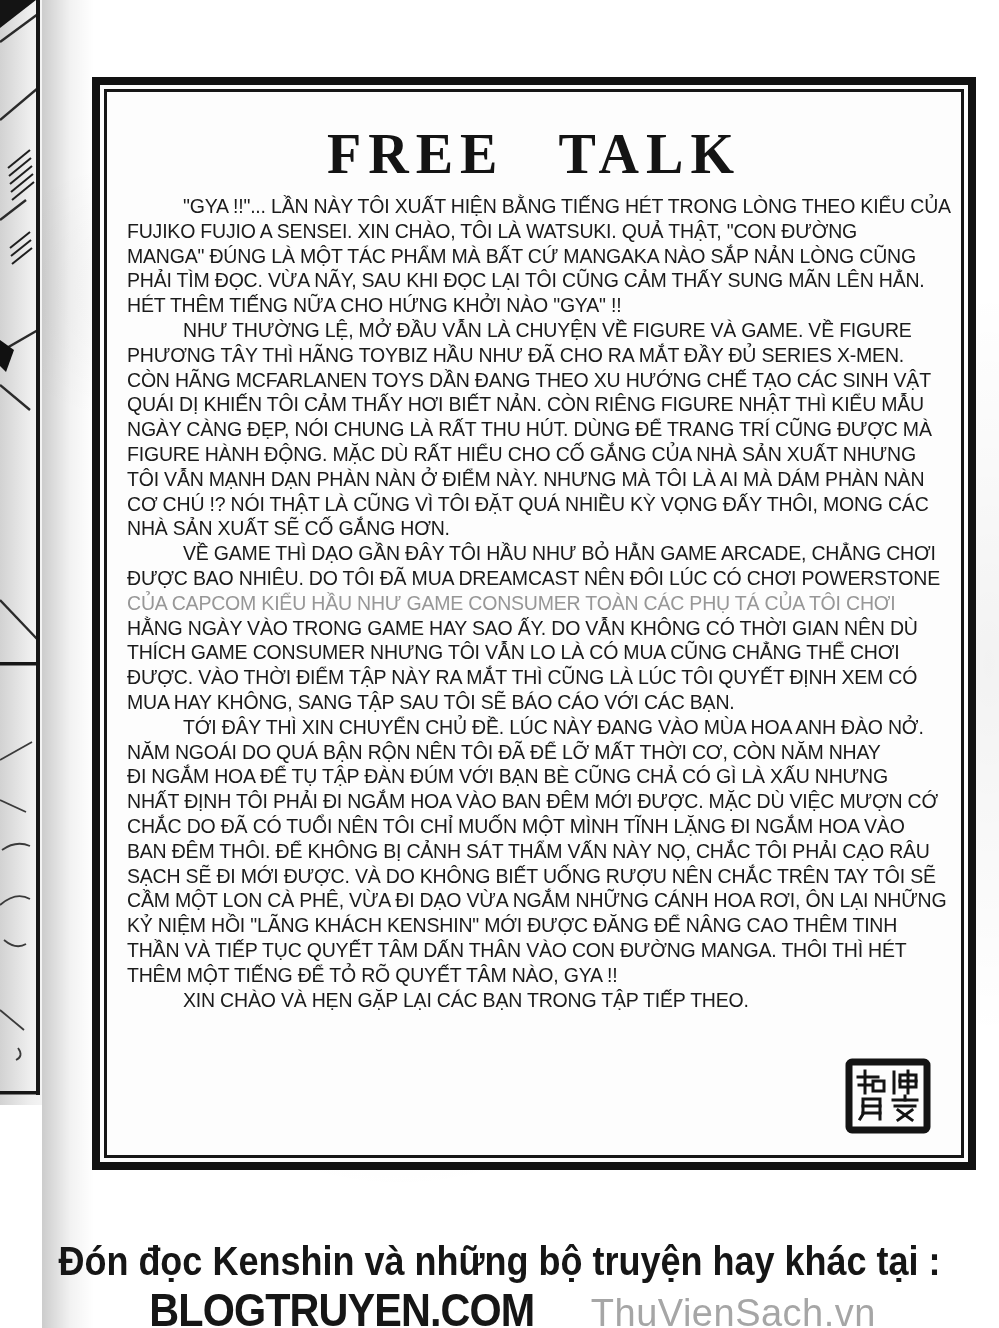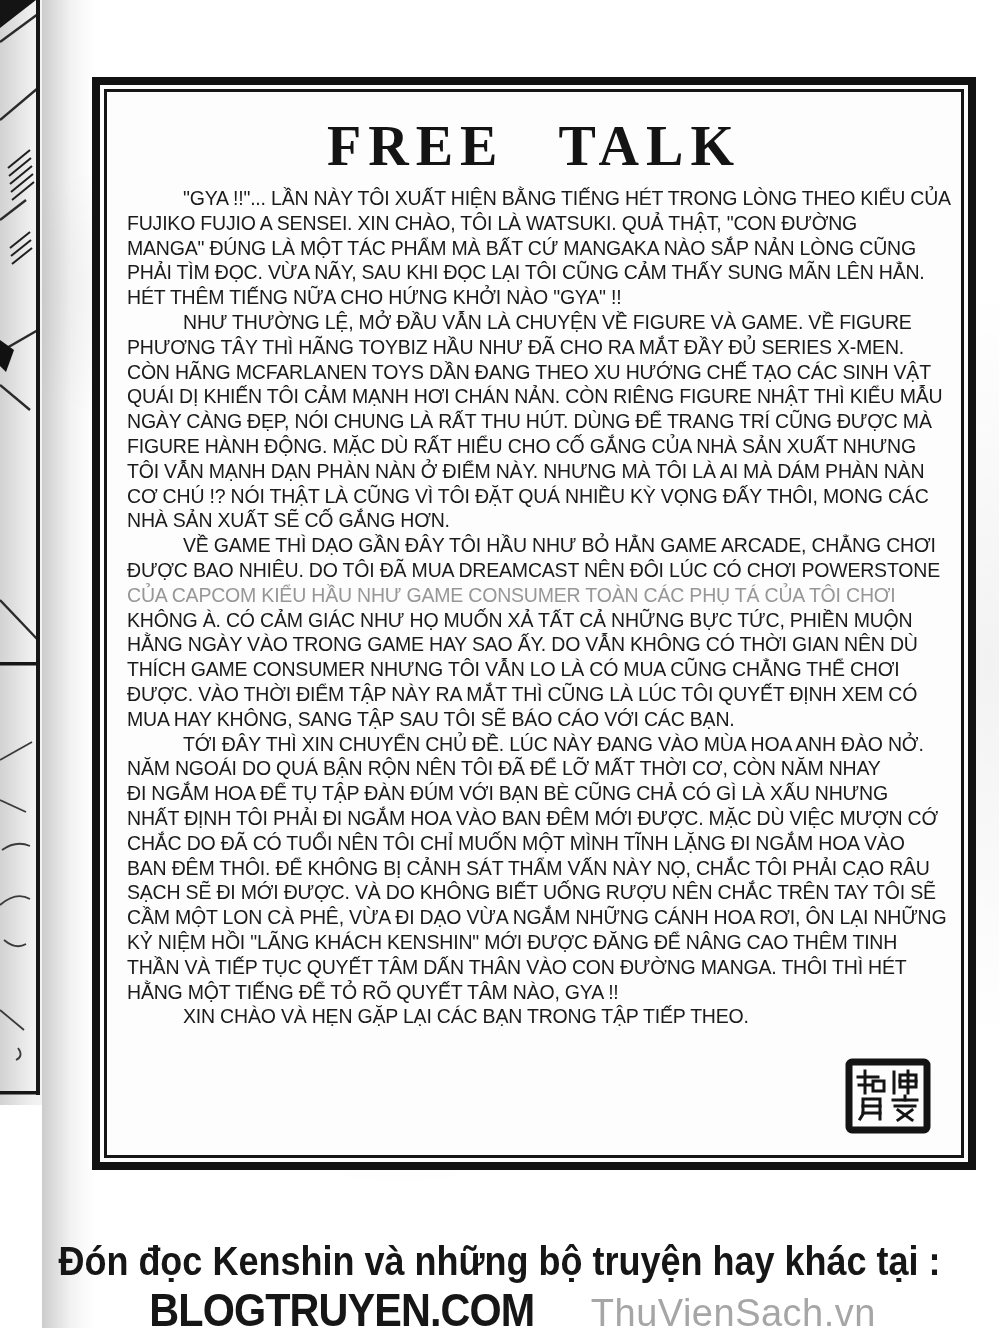--- a/index.html
+++ b/index.html
@@ -28,21 +28,21 @@
   }
   
   .frame{
     position:absolute;left:92px;top:77px;width:884px;height:1093px;
     box-sizing:border-box;border:8px solid #121212;background:#fdfdfd;
   }
   .frame-inner{
     position:absolute;inset:4px;border:3px solid #161616;box-sizing:border-box;
   }
   .page-title{
-    margin-top:24px;text-align:center;
+    margin-top:32px;text-align:center;
     font-family:"Liberation Serif","DejaVu Serif",serif;
     font-weight:bold;font-size:56px;line-height:60px;letter-spacing:7px;
     word-spacing:34px;color:#141414;
   }
   .body-text{
     margin:10px 12px 0 20px;
     font-size:19.5px;line-height:24.8px;letter-spacing:-0.2px;
     color:#1b1b1b;
   }
   .body-text .tl{white-space:nowrap;}
@@ -118,45 +118,44 @@
     <div class="page-title">FREE TALK</div>
     <div class="body-text">
         <div class="tl ind">"GYA !!"... LẦN NÀY TÔI XUẤT HIỆN BẰNG TIẾNG HÉT TRONG LÒNG THEO KIỂU CỦA</div>
         <div class="tl">FUJIKO FUJIO A SENSEI. XIN CHÀO, TÔI LÀ WATSUKI. QUẢ THẬT, "CON ĐƯỜNG</div>
         <div class="tl">MANGA" ĐÚNG LÀ MỘT TÁC PHẨM MÀ BẤT CỨ MANGAKA NÀO SẮP NẢN LÒNG CŨNG</div>
         <div class="tl">PHẢI TÌM ĐỌC. VỪA NÃY, SAU KHI ĐỌC LẠI TÔI CŨNG CẢM THẤY SUNG MÃN LÊN HẲN.</div>
         <div class="tl">HÉT THÊM TIẾNG NỮA CHO HỨNG KHỞI NÀO "GYA" !!</div>
         <div class="tl ind">NHƯ THƯỜNG LỆ, MỞ ĐẦU VẪN LÀ CHUYỆN VỀ FIGURE VÀ GAME. VỀ FIGURE</div>
         <div class="tl">PHƯƠNG TÂY THÌ HÃNG TOYBIZ HẦU NHƯ ĐÃ CHO RA MẮT ĐẦY ĐỦ SERIES X-MEN.</div>
         <div class="tl">CÒN HÃNG MCFARLANEN TOYS DẦN ĐANG THEO XU HƯỚNG CHẾ TẠO CÁC SINH VẬT</div>
-        <div class="tl">QUÁI DỊ KHIẾN TÔI CẢM MẠNH HƠI CHÁN NẢN. CÒN RIÊNG FIGURE NHẬT THÌ KIỂU MẪU</div>
+        <div class="tl">QUÁI DỊ KHIẾN TÔI CẢM THẤY HƠI BIẾT NẢN. CÒN RIÊNG FIGURE NHẬT THÌ KIỂU MẪU</div>
         <div class="tl">NGÀY CÀNG ĐẸP, NÓI CHUNG LÀ RẤT THU HÚT. DÙNG ĐỂ TRANG TRÍ CŨNG ĐƯỢC MÀ</div>
         <div class="tl">FIGURE HÀNH ĐỘNG. MẶC DÙ RẤT HIỂU CHO CỐ GẮNG CỦA NHÀ SẢN XUẤT NHƯNG</div>
         <div class="tl">TÔI VẪN MẠNH DẠN PHÀN NÀN Ở ĐIỂM NÀY. NHƯNG MÀ TÔI LÀ AI MÀ DÁM PHÀN NÀN</div>
         <div class="tl">CƠ CHÚ !? NÓI THẬT LÀ CŨNG VÌ TÔI ĐẶT QUÁ NHIỀU KỲ VỌNG ĐẤY THÔI, MONG CÁC</div>
         <div class="tl">NHÀ SẢN XUẤT SẼ CỐ GẮNG HƠN.</div>
         <div class="tl ind">VỀ GAME THÌ DẠO GẦN ĐÂY TÔI HẦU NHƯ BỎ HẲN GAME ARCADE, CHẲNG CHƠI</div>
         <div class="tl">ĐƯỢC BAO NHIÊU. DO TÔI ĐÃ MUA DREAMCAST NÊN ĐÔI LÚC CÓ CHƠI POWERSTONE</div>
         <div class="tl faded">CỦA CAPCOM KIỂU HẦU NHƯ GAME CONSUMER TOÀN CÁC PHỤ TÁ CỦA TÔI CHƠI</div>
-        <div class="tl">KHÔNG À. CÓ CẢM GIÁC NHƯ HỌ MUỐN XẢ TẤT CẢ NHỮNG BỰC TỨC, PHIỀN MUỘN</div>
         <div class="tl">HẰNG NGÀY VÀO TRONG GAME HAY SAO ẤY. DO VẪN KHÔNG CÓ THỜI GIAN NÊN DÙ</div>
         <div class="tl">THÍCH GAME CONSUMER NHƯNG TÔI VẪN LO LÀ CÓ MUA CŨNG CHẲNG THỂ CHƠI</div>
         <div class="tl">ĐƯỢC. VÀO THỜI ĐIỂM TẬP NÀY RA MẮT THÌ CŨNG LÀ LÚC TÔI QUYẾT ĐỊNH XEM CÓ</div>
         <div class="tl">MUA HAY KHÔNG, SANG TẬP SAU TÔI SẼ BÁO CÁO VỚI CÁC BẠN.</div>
         <div class="tl ind">TỚI ĐÂY THÌ XIN CHUYỂN CHỦ ĐỀ. LÚC NÀY ĐANG VÀO MÙA HOA ANH ĐÀO NỞ.</div>
         <div class="tl">NĂM NGOÁI DO QUÁ BẬN RỘN NÊN TÔI ĐÃ ĐỂ LỠ MẤT THỜI CƠ, CÒN NĂM NHAY</div>
         <div class="tl">ĐI NGẮM HOA ĐỂ TỤ TẬP ĐÀN ĐÚM VỚI BẠN BÈ CŨNG CHẢ CÓ GÌ LÀ XẤU NHƯNG</div>
         <div class="tl">NHẤT ĐỊNH TÔI PHẢI ĐI NGẮM HOA VÀO BAN ĐÊM MỚI ĐƯỢC. MẶC DÙ VIỆC MƯỢN CỚ</div>
         <div class="tl">CHẮC DO ĐÃ CÓ TUỔI NÊN TÔI CHỈ MUỐN MỘT MÌNH TĨNH LẶNG ĐI NGẮM HOA VÀO</div>
         <div class="tl">BAN ĐÊM THÔI. ĐỂ KHÔNG BỊ CẢNH SÁT THẨM VẤN NÀY NỌ, CHẮC TÔI PHẢI CẠO RÂU</div>
         <div class="tl">SẠCH SẼ ĐI MỚI ĐƯỢC. VÀ DO KHÔNG BIẾT UỐNG RƯỢU NÊN CHẮC TRÊN TAY TÔI SẼ</div>
         <div class="tl">CẦM MỘT LON CÀ PHÊ, VỪA ĐI DẠO VỪA NGẮM NHỮNG CÁNH HOA RƠI, ÔN LẠI NHỮNG</div>
         <div class="tl">KỶ NIỆM HỒI "LÃNG KHÁCH KENSHIN" MỚI ĐƯỢC ĐĂNG ĐỂ NÂNG CAO THÊM TINH</div>
         <div class="tl">THẦN VÀ TIẾP TỤC QUYẾT TÂM DẤN THÂN VÀO CON ĐƯỜNG MANGA. THÔI THÌ HÉT</div>
-        <div class="tl">HẰNG MỘT TIẾNG ĐỂ TỎ RÕ QUYẾT TÂM NÀO, GYA !!</div>
+        <div class="tl">THÊM MỘT TIẾNG ĐỂ TỎ RÕ QUYẾT TÂM NÀO, GYA !!</div>
         <div class="tl ind">XIN CHÀO VÀ HẸN GẶP LẠI CÁC BẠN TRONG TẬP TIẾP THEO.</div>
       </div>
   </div>
 </div>
 
 <div class="seal" style="left:845px;top:1058px;">
   <svg width="86" height="76" viewBox="0 0 86 76" xmlns="http://www.w3.org/2000/svg">
     <rect x="4" y="4" width="78" height="68" fill="none" stroke="#141414" stroke-width="7" rx="3"></rect>
     <g stroke="#141414" stroke-width="3" fill="none" stroke-linecap="square">
 

